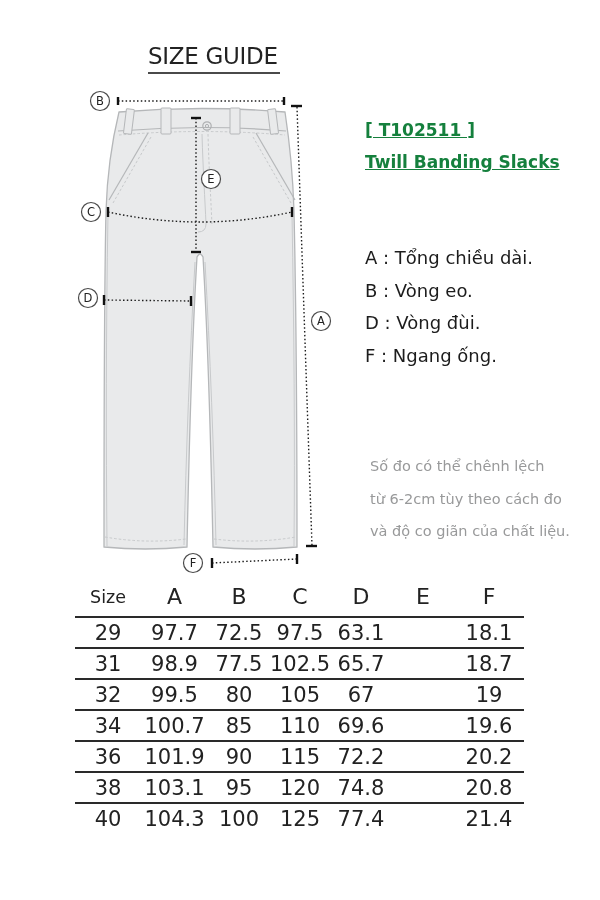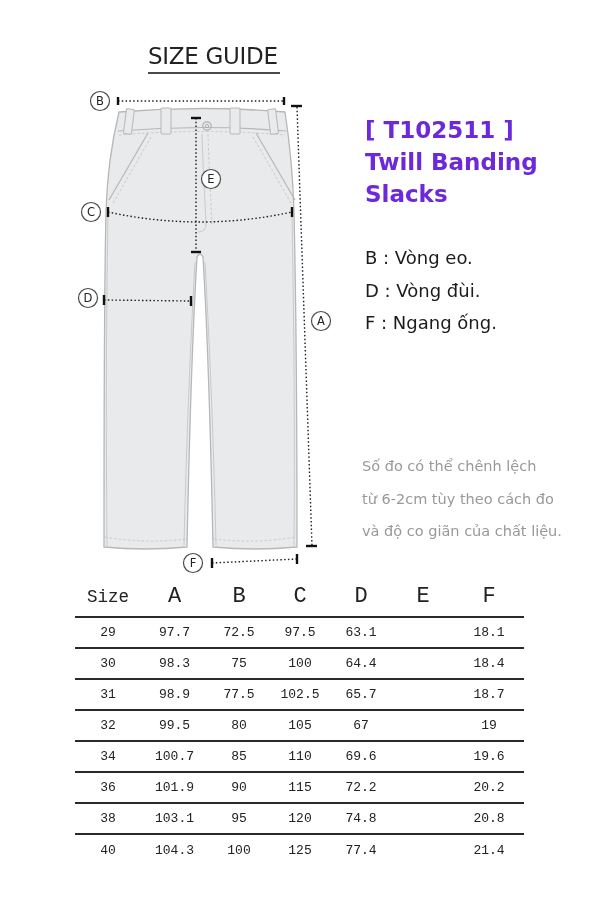--- a/index.html
+++ b/index.html
@@ -17,46 +17,46 @@
     font-size: 23px; letter-spacing: -0.3px;
     color: #222;
     border-bottom: 2px solid #4a4a4a;
     padding: 0 2px 3px 0;
     display: inline-block;
   }
 
   .figure { position: absolute; left: 55px; top: 80px; width: 300px; height: 500px; }
 
   .product-info { position: absolute; left: 365px; top: 114px; }
-  .product-info div { font-size: 23px; font-weight: bold; line-height: 32px; color: #6d28d9; }
+  .product-info div { font-size: 17px; font-weight: bold; line-height: 32px; color: #15803d; text-decoration: underline; }
 
   .legend { position: absolute; left: 365px; top: 242px; }
   .legend div { font-size: 18px; line-height: 32.5px; color: #1c1c1c; white-space: nowrap; }
 
-  .note { position: absolute; left: 362px; top: 450px; }
+  .note { position: absolute; left: 370px; top: 450px; }
   .note div { font-size: 14.5px; line-height: 32.5px; color: #98999a; white-space: nowrap; }
 
   .size-table-wrap { position: absolute; left: 75px; top: 584px; width: 449px; }
-  table.size-table { width: 449px; border-collapse: collapse; table-layout: fixed; font-family: Liberation Mono, monospace; }
+  table.size-table { width: 449px; border-collapse: collapse; table-layout: fixed; }
   table.size-table col.c-size { width: 66px; }
   table.size-table col.c-a { width: 67px; }
   table.size-table col.c-b { width: 62px; }
   table.size-table col.c-c { width: 60px; }
   table.size-table col.c-d { width: 62px; }
   table.size-table col.c-e { width: 62px; }
   table.size-table col.c-f { width: 70px; }
   table.size-table th {
     font-weight: normal; font-size: 22px; color: #222;
     text-align: center; vertical-align: bottom;
     height: 33px; padding-bottom: 7px;
     border-bottom: 2px solid #2a2a2a;
   }
   table.size-table th:first-child { font-size: 17.5px; padding-bottom: 9px; }
   table.size-table td {
-    font-size: 13px; color: #222; text-align: center;
+    font-size: 21px; color: #222; text-align: center;
     height: 31px; vertical-align: middle;
     border-bottom: 2px solid #2a2a2a;
   }
   table.size-table tbody tr:last-child td { border-bottom: none; margin-top: 21px; }
 
   svg .measure { stroke: #1c1c1c; stroke-width: 1.4; fill: none; stroke-dasharray: 1.5 2.3; }
   svg .bar { stroke: #111; stroke-width: 2.4; fill: none; }
   svg .marker-circle { fill: #ffffff; stroke: #4a4a4a; stroke-width: 1.2; }
   svg .marker-letter { font-family: "DejaVu Sans", "Liberation Sans", sans-serif; font-size: 11.5px; fill: #222; text-anchor: middle; }
   svg .outline { stroke: #b5b7b9; fill: none; stroke-width: 1.2; }
@@ -152,20 +152,21 @@
     </g>
   </svg>
 </div>
 
 <div class="product-info">
   <div>[ T102511 ]</div>
   <div>Twill Banding Slacks</div>
 </div>
 
 <div class="legend">
+  <div>A : Tổng chiều dài.</div>
   <div>B : Vòng eo.</div>
   <div>D : Vòng đùi.</div>
   <div>F : Ngang ống.</div>
 </div>
 
 <div class="note">
   <div>Số đo có thể chênh lệch</div>
   <div>từ 6-2cm tùy theo cách đo</div>
   <div>và độ co giãn của chất liệu.</div>
 </div>
@@ -196,29 +197,20 @@
       <tr>
         <td>29</td>
         <td>97.7</td>
         <td>72.5</td>
         <td>97.5</td>
         <td>63.1</td>
         <td></td>
         <td>18.1</td>
       </tr>
       <tr>
-        <td>30</td>
-        <td>98.3</td>
-        <td>75</td>
-        <td>100</td>
-        <td>64.4</td>
-        <td></td>
-        <td>18.4</td>
-      </tr>
-      <tr>
         <td>31</td>
         <td>98.9</td>
         <td>77.5</td>
         <td>102.5</td>
         <td>65.7</td>
         <td></td>
         <td>18.7</td>
       </tr>
       <tr>
         <td>32</td>

